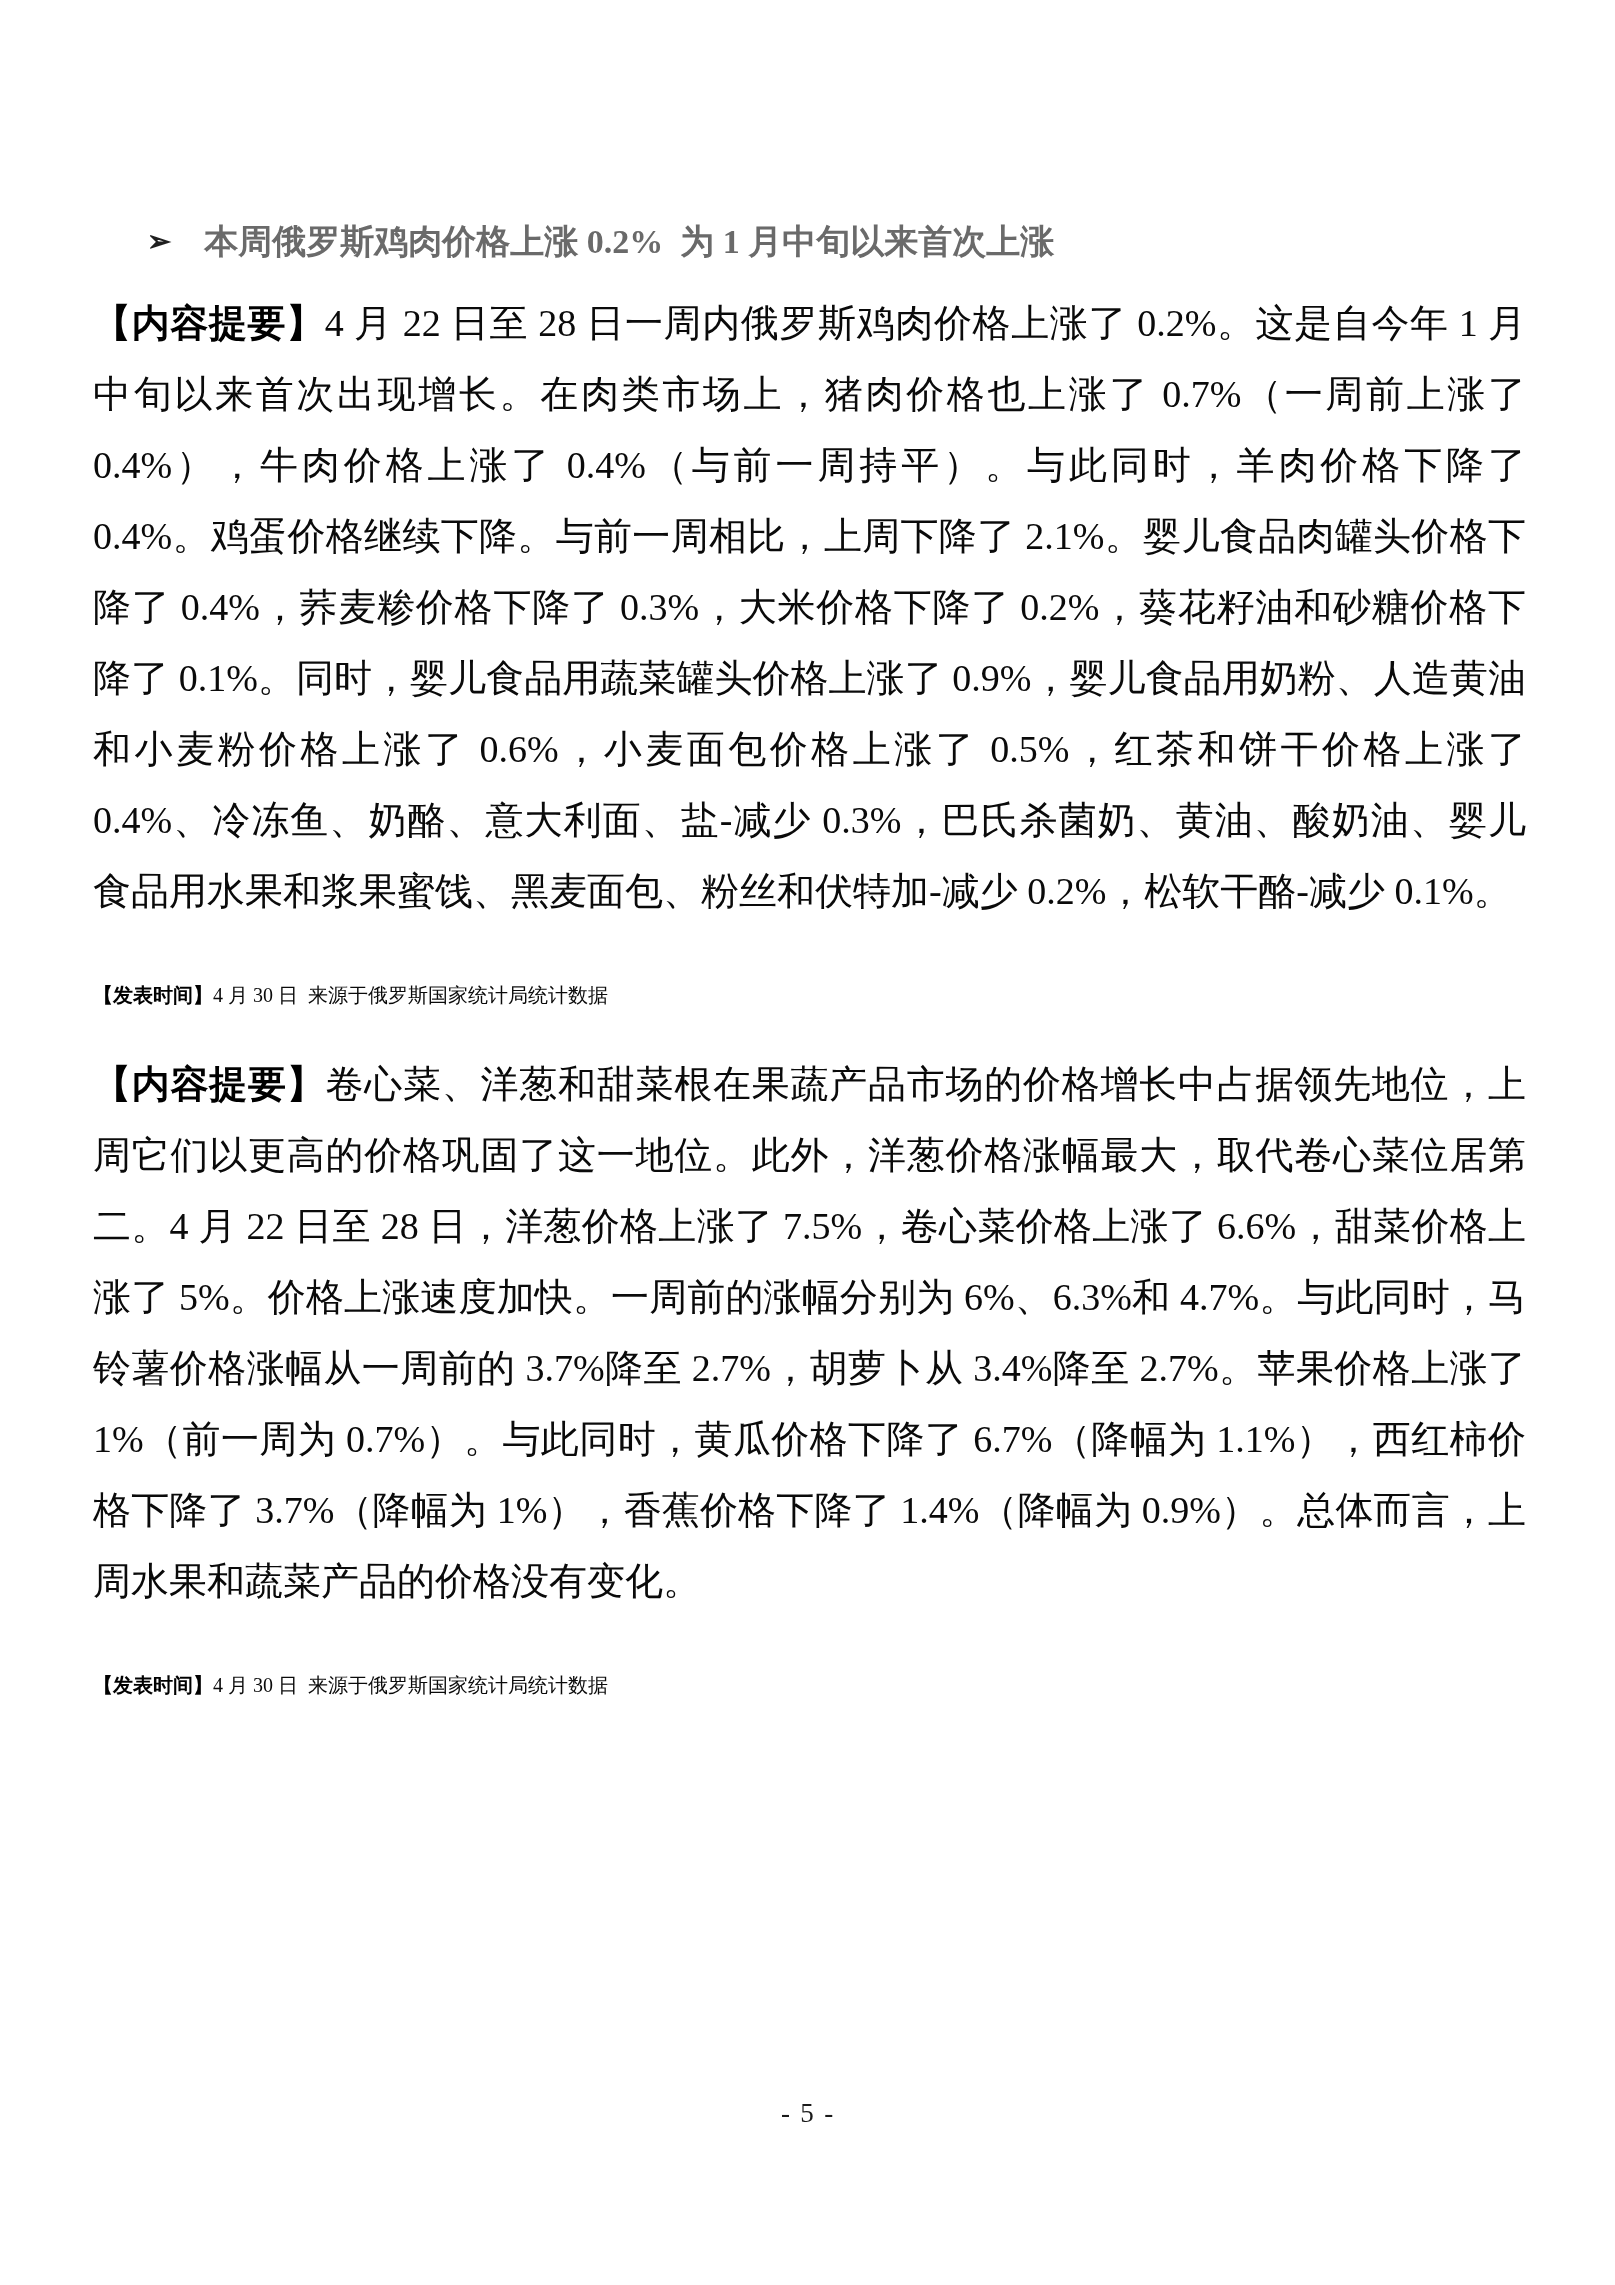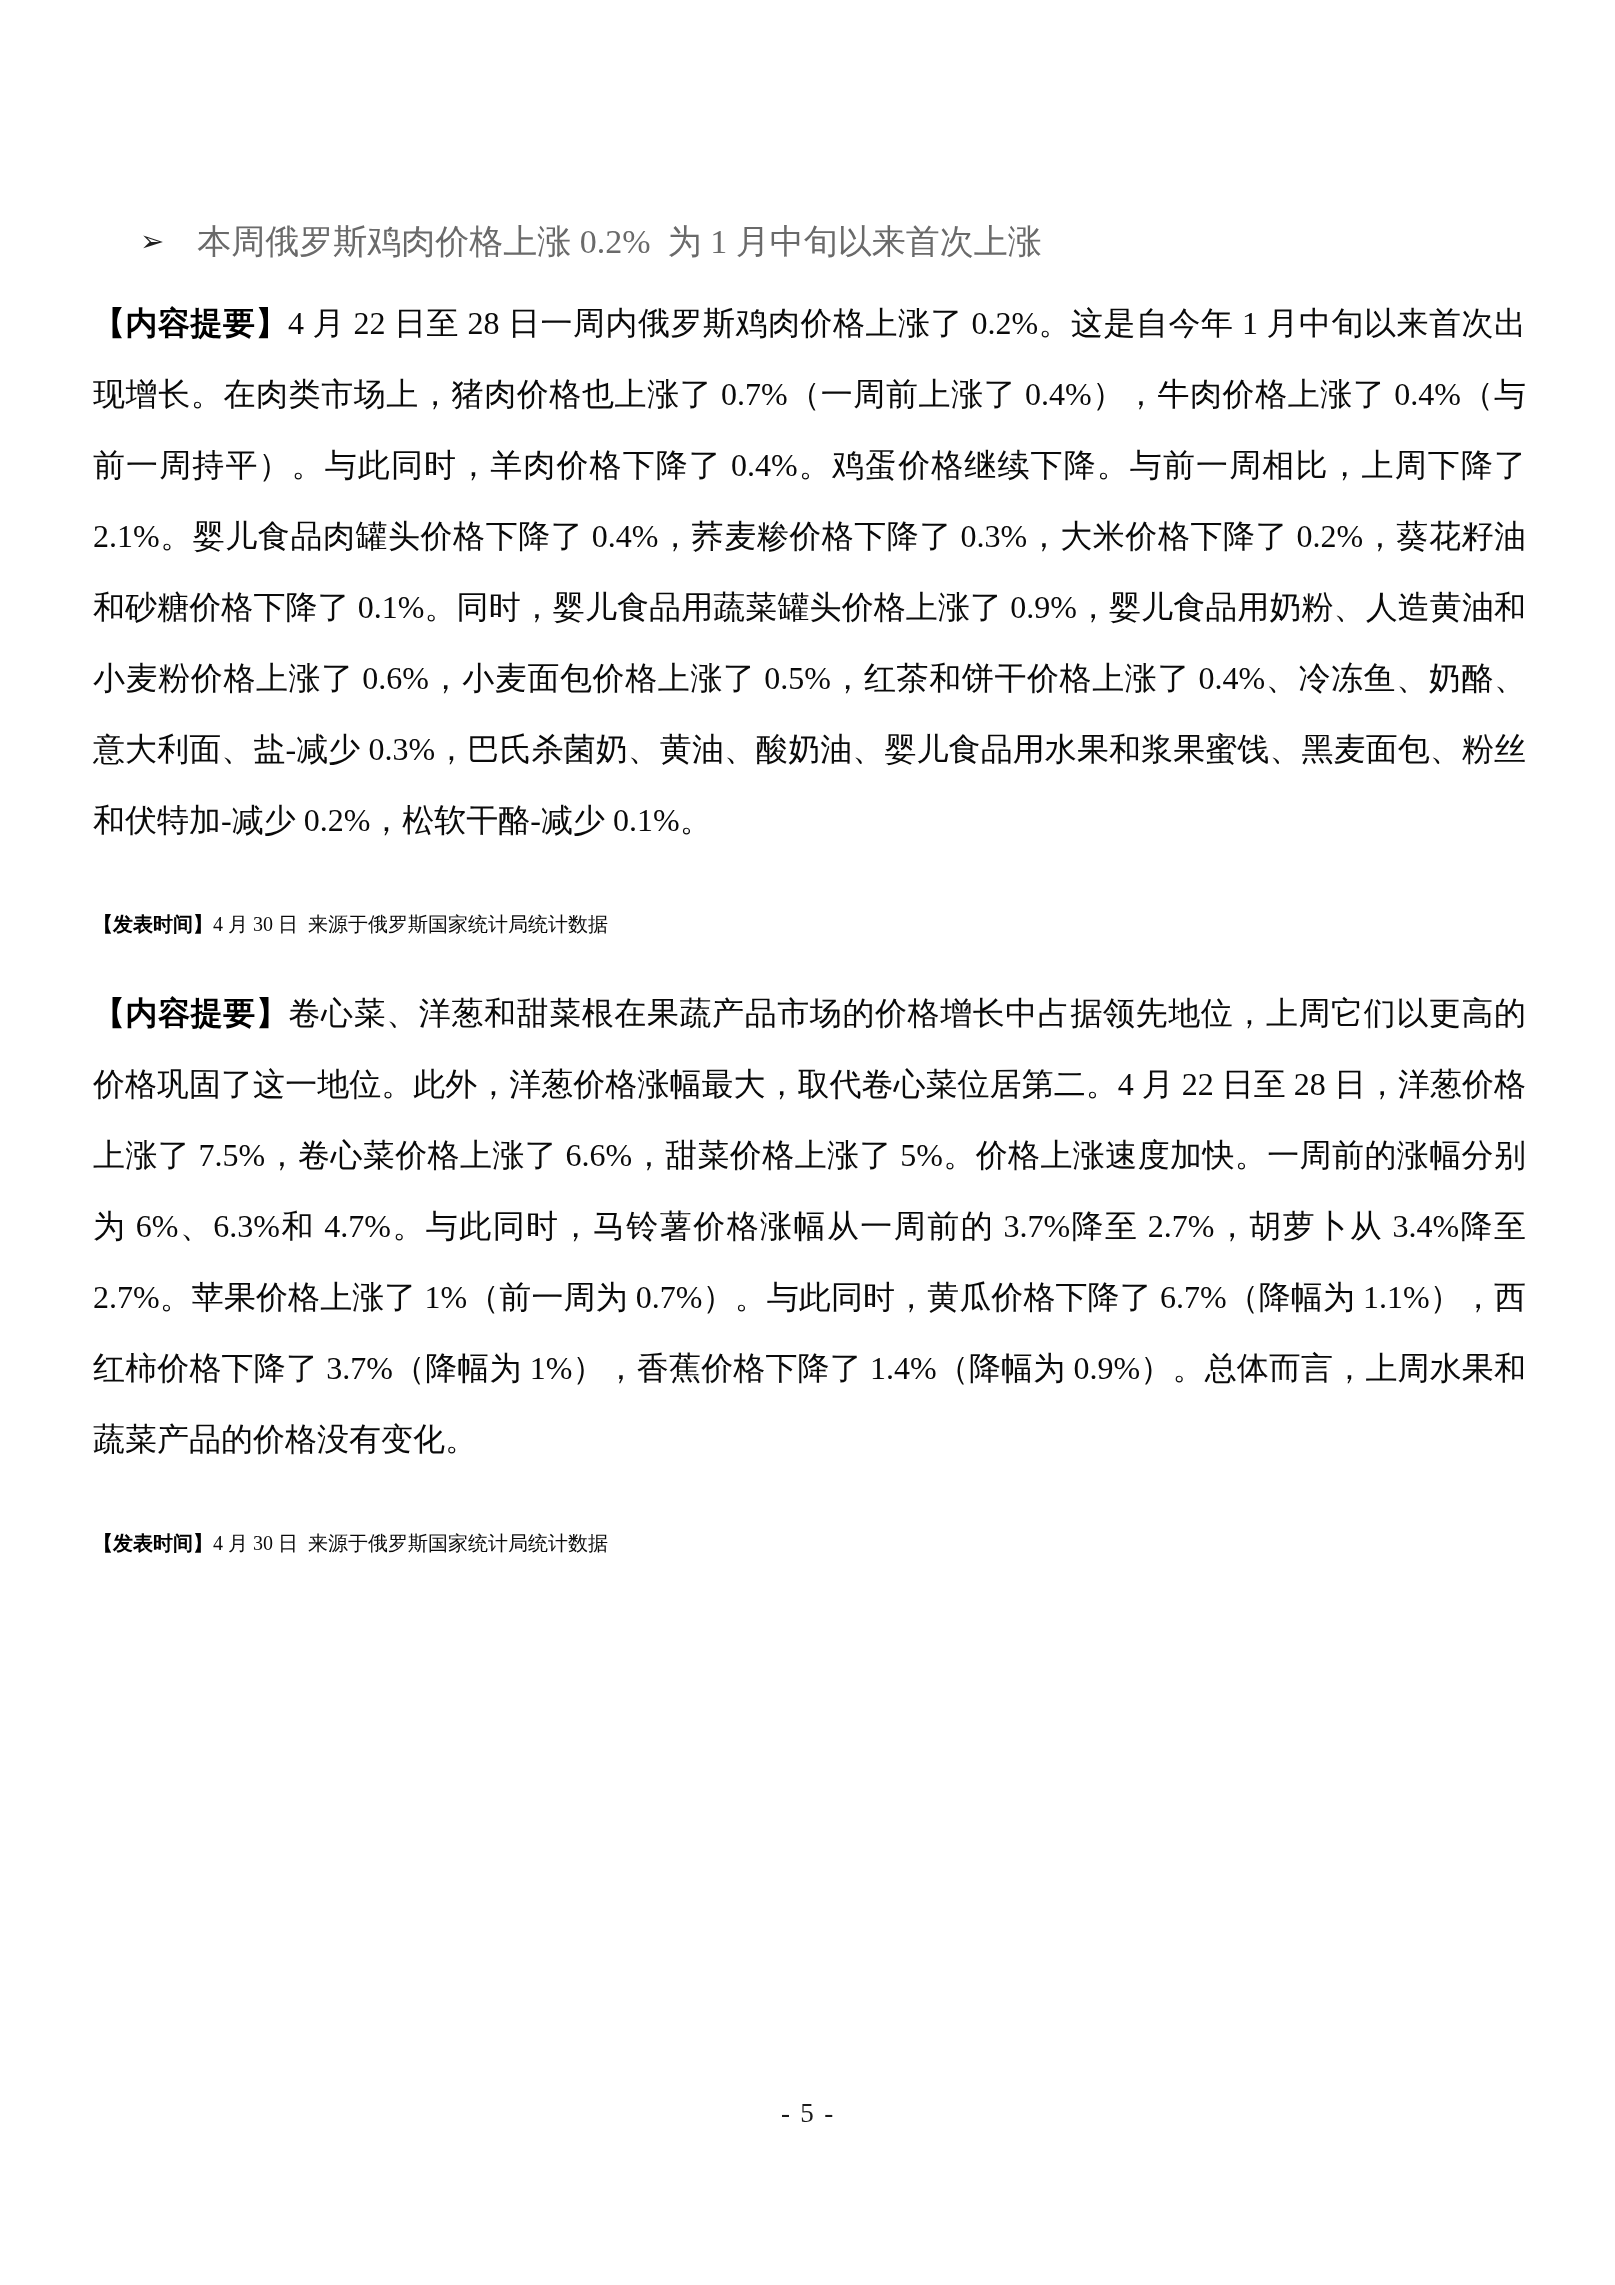--- a/index.html
+++ b/index.html
@@ -13,40 +13,40 @@
     height: 2285px;
     background: #ffffff;
     color: #000000;
     font-family: "Liberation Serif", "DejaVu Serif", serif;
     overflow: hidden;
   }
   .content {
     padding: 0 90px 0 93px;
   }
   .heading {
-    margin: 5px;
+    margin: 12px;
     padding-left: 42px;
     font-size: 34px;
     line-height: 54px;
-    font-weight: normal;
+    font-weight: bold;
     color: #6a6a6a;
     white-space: pre-wrap;
   }
   .heading .bullet {
     display: inline-block;
     color: #1f1f1f;
     font-size: 29px;
     margin-right: 33px;
     transform: translateY(-1.8px);
   }
   .sec1 .heading { margin-top: 215px; }
   .sec2 .heading { margin-top: 83px; }
   .body-para {
     margin: 18px 0 0 0;
-    font-size: 32px;
+    font-size: 38px;
     line-height: 71px;
     text-align: justify;
     color: #0a0a0a;
   }
   .publish-line {
     margin: 33px 0 0 0;
     font-size: 20px;
     line-height: 71px;
     color: #0a0a0a;
     white-space: pre-wrap;

